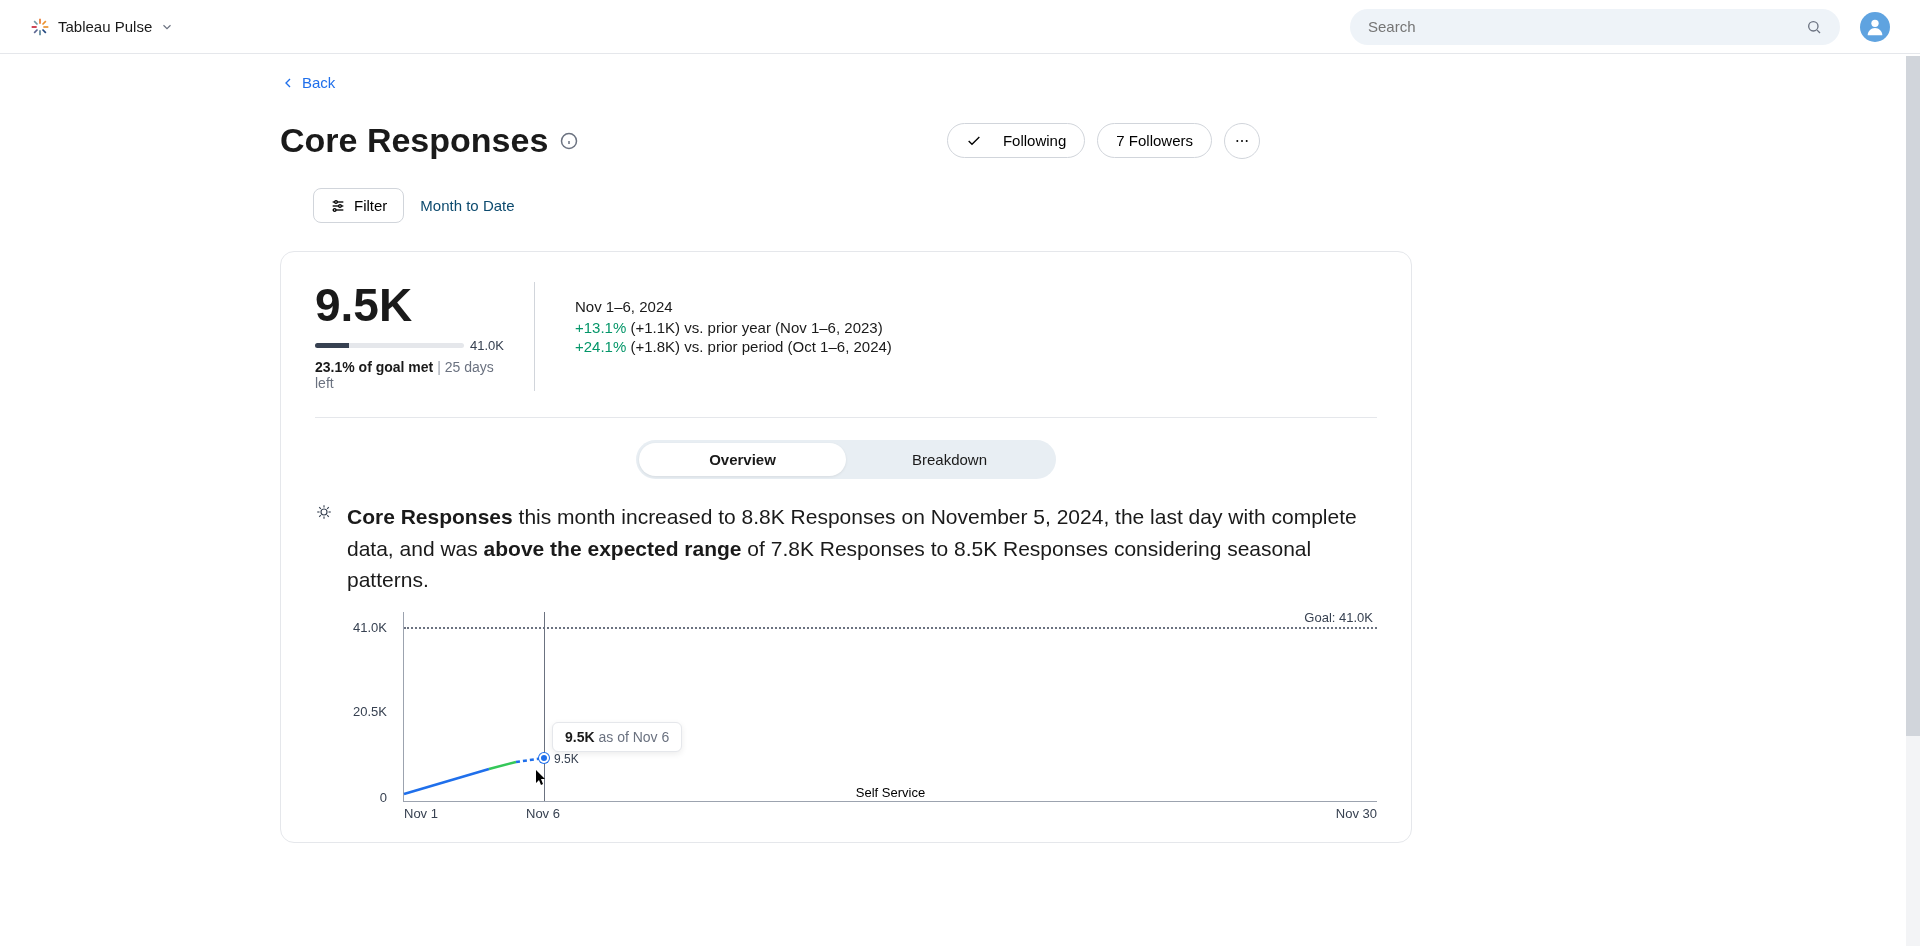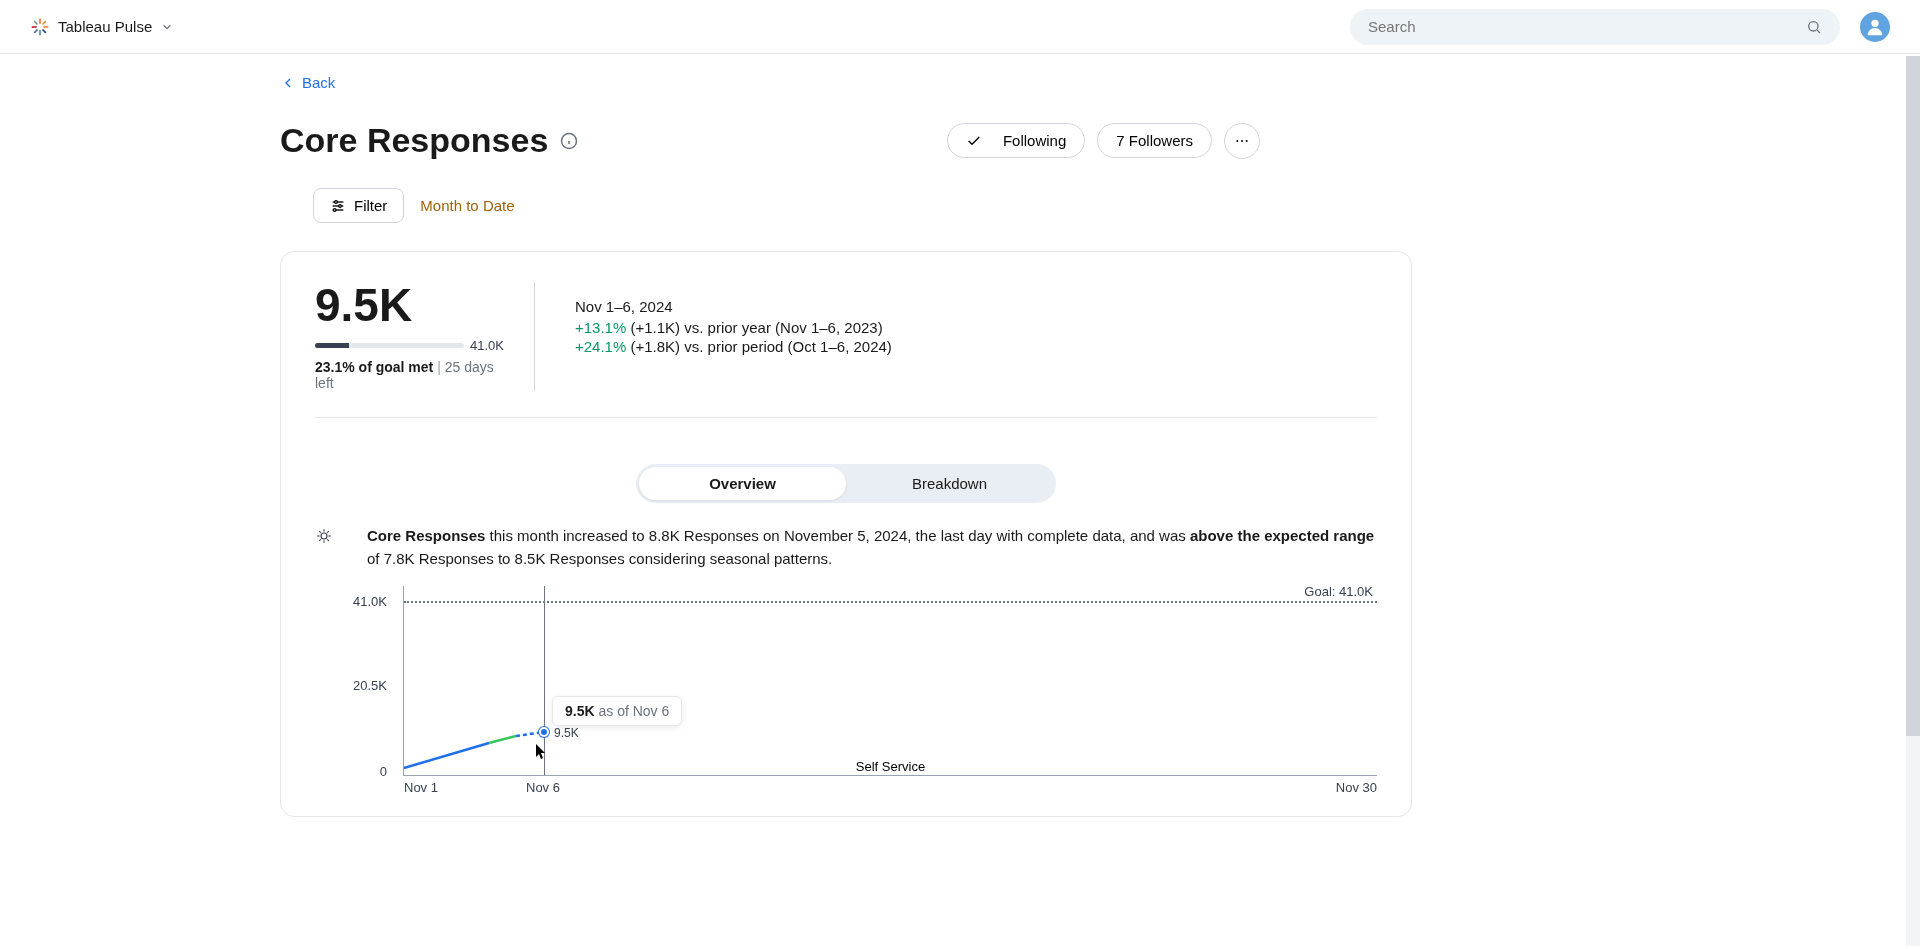--- a/index.html
+++ b/index.html
@@ -19,44 +19,44 @@
 .back-link { display: inline-flex; align-items: center; gap: 6px; color: #1f6feb; font-size: 15px; cursor: pointer; margin-bottom: 30px; }
 .title-row { display: flex; align-items: center; justify-content: space-between; margin-bottom: 28px; }
 .title-left { display: flex; align-items: center; gap: 12px; }
 .page-title { font-size: 34px; font-weight: 600; }
 .info-icon { color: #6b7280; }
 .title-right { display: flex; align-items: center; gap: 12px; }
 .pill-btn { border: 1px solid #d1d5db; border-radius: 20px; padding: 8px 18px; font-size: 15px; background: #fff; display: flex; align-items: center; gap: 21px; cursor: pointer; }
 .icon-btn { border: 1px solid #d1d5db; border-radius: 50%; width: 36px; height: 36px; display: flex; align-items: center; justify-content: center; background: #fff; cursor: pointer; }
 .filter-row { display: flex; align-items: center; gap: 16px; margin-bottom: 28px; margin-left: 33px; }
 .filter-btn { border: 1px solid #d1d5db; border-radius: 8px; padding: 8px 16px; font-size: 15px; background: #fff; display: flex; align-items: center; gap: 8px; cursor: pointer; }
-.filter-text { font-size: 15px; color: #a16207; }
+.filter-text { font-size: 15px; color: #0c4a6e; }
 .card { border: 1px solid #e5e7eb; border-radius: 14px; padding: 30px 34px; width: 1132px; }
 .summary { display: flex; gap: 40px; padding-bottom: 26px; border-bottom: 1px solid #e5e7eb; margin-bottom: 22px; }
 .summary-left { width: 220px; border-right: 1px solid #d1d5db; padding-right: 30px; }
 .big-number { font-size: 46px; font-weight: 600; line-height: 1; margin-bottom: 10px; }
 .progress-row { display: flex; align-items: center; gap: 6px; margin-bottom: 6px; }
 .progress-bar { flex: 1; height: 5px; background: #e5e7eb; border-radius: 3px; position: relative; overflow: hidden; }
 .progress-fill { position: absolute; left: 0; top: 0; height: 100%; width: 23.1%; background: #374151; }
 .progress-total { font-size: 13px; color: #374151; }
 .goal-text { font-size: 14px; }
 .goal-text .bold { font-weight: 600; }
 .goal-text .sep { color: #9ca3af; }
 .goal-text .rest { color: #6b7280; }
 .summary-right { flex: 1; margin-top: 16px; }
 .date-range { font-size: 15px; font-weight: 500; margin-bottom: 4px; }
 .delta-line { font-size: 15px; margin-bottom: 2px; }
 .delta-line .green { color: #059669; font-weight: 500; }
 .tabs-wrap { display: flex; justify-content: center; margin-bottom: 22px; }
-.tabs { display: flex; background: #e8eef3; border-radius: 22px; padding: 3px; width: 420px; margin-top: 24px; }
+.tabs { display: flex; background: #e8eef3; border-radius: 22px; padding: 3px; width: 420px; }
 .tab { flex: 1; text-align: center; padding: 8px 0; border-radius: 20px; font-size: 15px; cursor: pointer; }
 .tab.active { background: #fff; font-weight: 600; box-shadow: 0 1px 3px rgba(0,0,0,0.08); }
 .insight-row { display: flex; gap: 14px; margin-bottom: 16px; }
 .insight-icon { flex-shrink: 0; padding-top: 2px; }
-.insight-text { font-size: 15px; line-height: 1.5; color: #1a1a1a; margin-left: 20px; }
+.insight-text { font-size: 21px; line-height: 1.5; color: #1a1a1a; }
 .insight-text .bold { font-weight: 600; }
 .chart-area { position: relative; height: 200px; margin-left: 30px; }
 .y-axis { position: absolute; left: 0; top: 0; height: 100%; width: 50px; }
 .y-tick { position: absolute; right: 8px; font-size: 13px; color: #374151; text-align: right; width: 42px; }
 .plot { position: absolute; left: 58px; right: 0; top: 0; height: 190px; border-left: 1px solid #9ca3af; border-bottom: 1px solid #9ca3af; }
 .goal-line { position: absolute; left: 0; right: 0; top: 15px; border-top: 2px dotted #6b7280; }
 .goal-label { position: absolute; right: 4px; top: -2px; font-size: 13px; color: #374151; }
 .hover-line { position: absolute; left: 140px; top: 0; bottom: 0; border-left: 1px solid #6b7280; }
 .datapoint { position: absolute; width: 10px; height: 10px; background: #1f6feb; border: 2px solid #fff; border-radius: 50%; left: 135px; top: 141px; box-shadow: 0 0 0 1px #1f6feb; }
 .point-label { position: absolute; left: 150px; top: 140px; font-size: 12px; color: #374151; }

